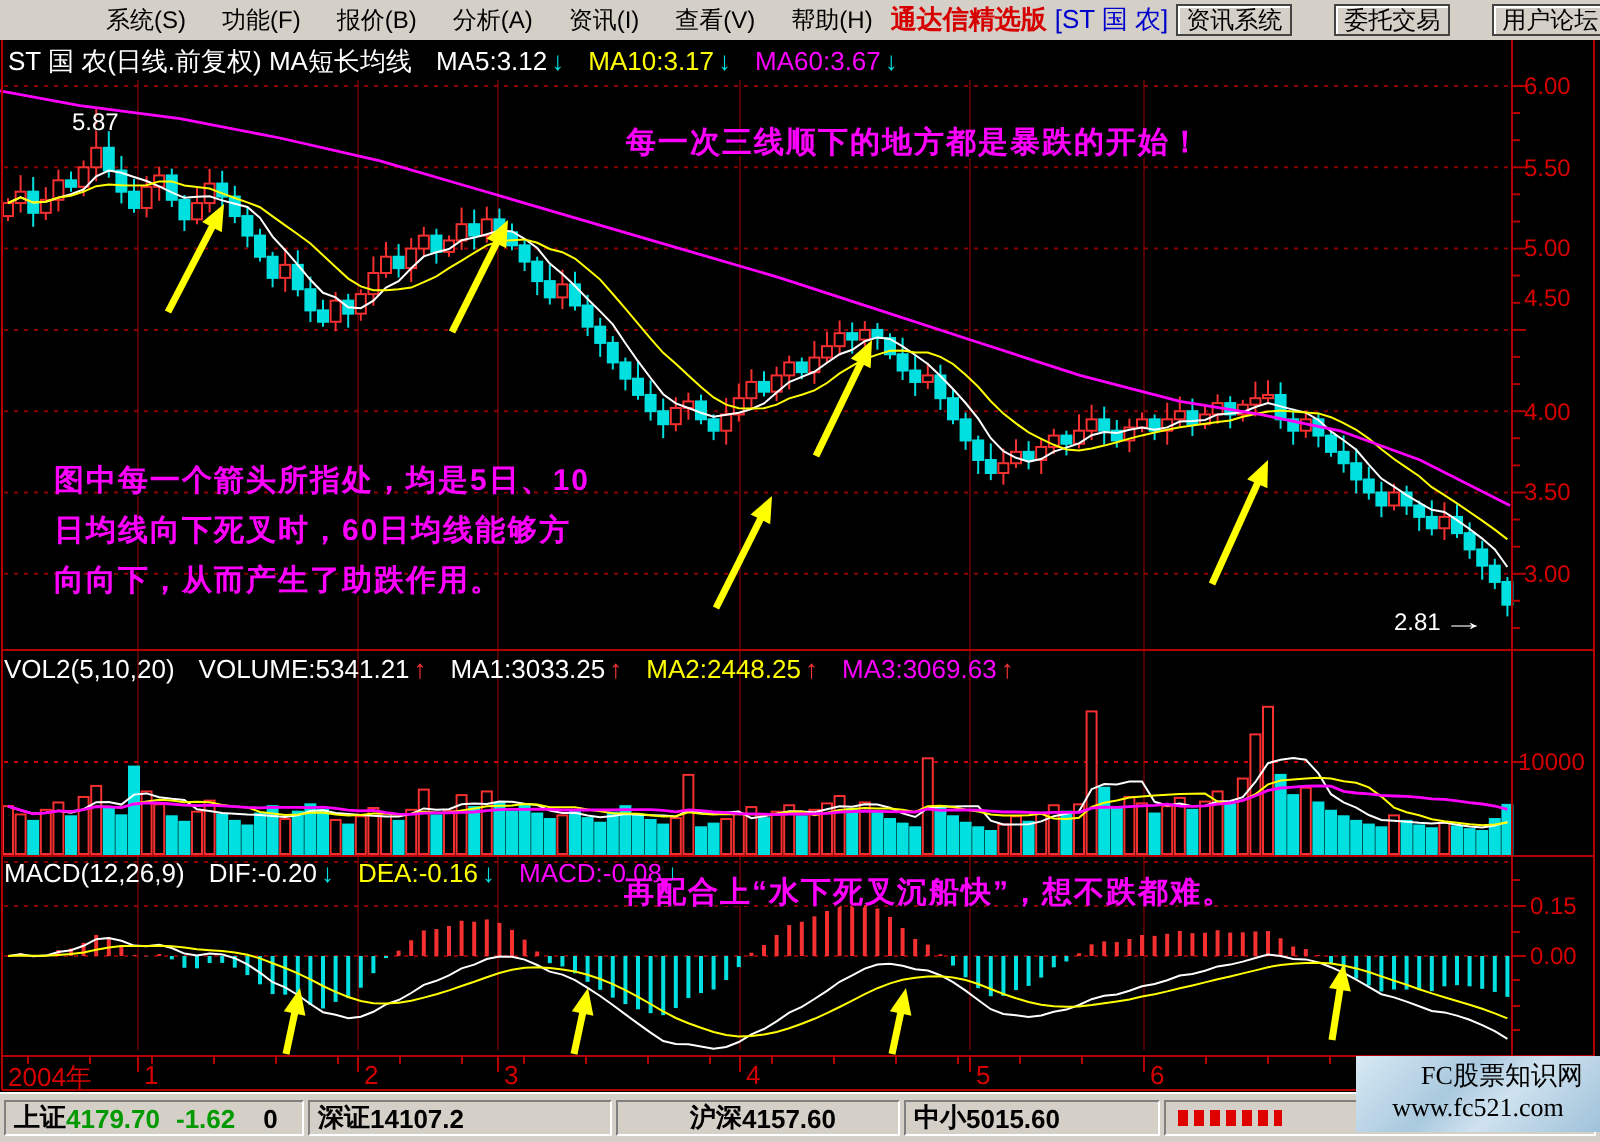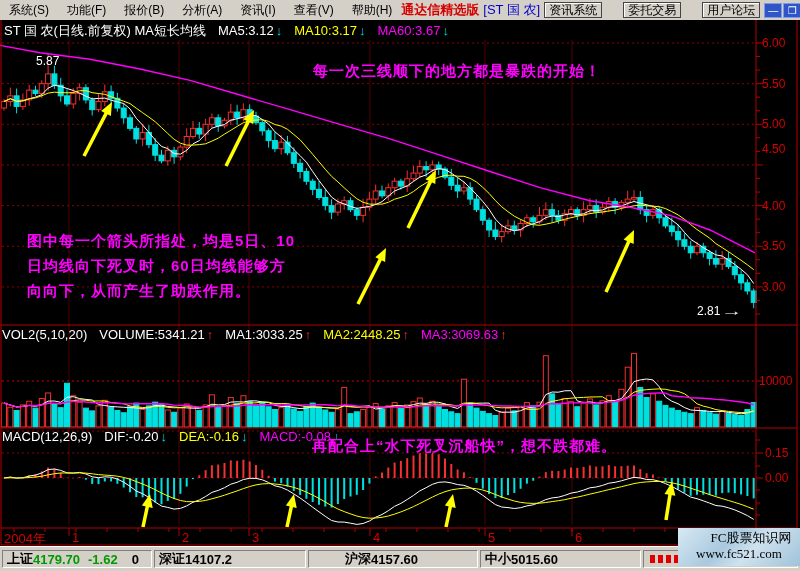--- a/index.html
+++ b/index.html
@@ -1,20 +1,20 @@
 <!DOCTYPE html>
 <html><head>
 <meta charset="utf-8">
 <style>
   html,body{margin:0;padding:0;width:800px;height:571px;overflow:hidden;
     background:#d4d0c8;font-family:"Liberation Sans",sans-serif;}
   
   .menubar{position:absolute;top:0;left:0;width:800px;height:20px;background:#d4d0c8;
     display:flex;align-items:center;font-size:12px;color:#000;border-bottom:1px solid #808080;}
-  .menu-items{display:flex;}
+  .menu-items{display:flex;padding-left:44px;}
   .menu-item{padding:2px 9px;cursor:default;white-space:nowrap;}
   .menubar-right{margin-left:auto;display:flex;align-items:center;gap:4px;padding-right:2px;}
   .brand{color:#d60000;font-weight:bold;font-size:13px;white-space:nowrap;}
   .stock-tag{color:#0000cc;font-size:13px;white-space:nowrap;}
   .tb-btn{font-size:12px;background:#d4d0c8;border:1px solid #444;box-shadow:inset 1px 1px 0 #fff;
     padding:0 4px;height:16px;line-height:15px;white-space:nowrap;}
   .win-btn{width:18px;height:15px;background:#2f55c8;border:1px solid #7e9ae0;color:#fff;
     font-size:10px;line-height:13px;text-align:center;padding:0;}
   
   #chart-root{position:absolute;top:20px;left:0;width:800px;height:526px;background:#000;}
@@ -730,25 +730,25 @@
     <div class="st-panel" style="width: 150px;">
       <span class="st-label">上证</span>
       <span style="color: rgb(0, 153, 0);">4179.70</span>
       <span style="color: rgb(0, 153, 0); margin-left: 8px;">-1.62</span>
       <span class="st-extra">0</span>
     </div>
     <div class="st-panel" style="width: 152px;">
       <span class="st-label">深证</span>
       <span style="color: rgb(0, 0, 0);">14107.2</span>
     </div>
-    <div class="st-panel" style="width: 170px; padding-left: 36px;">
+    <div class="st-panel" style="width: 142px; padding-left: 36px;">
       <span class="st-label">沪深</span>
       <span style="color: rgb(0, 0, 0);">4157.60</span>
     </div>
-    <div class="st-panel" style="width: 161px;">
+    <div class="st-panel" style="width: 128px;">
       <span class="st-label">中小</span>
       <span style="color: rgb(0, 0, 0);">5015.60</span>
     </div>
     <div class="st-panel" style="flex: 1 1 0%;">
       <div class="dashes"></div>
     </div>
   </div>
 
 <div class="watermark">
   <div class="wm1">FC股票知识网</div>

